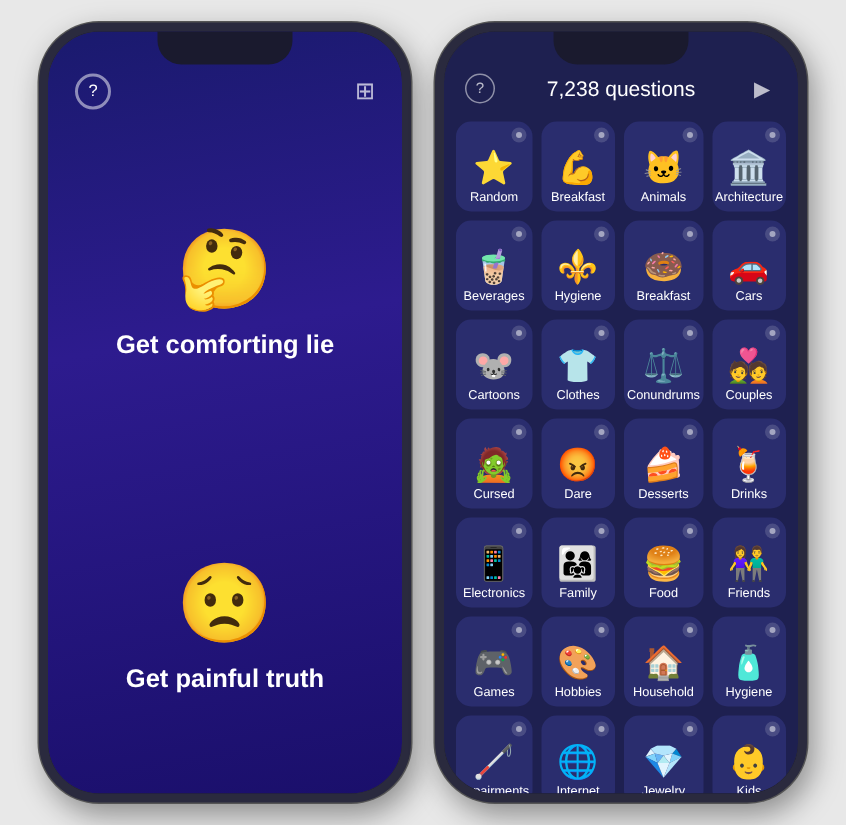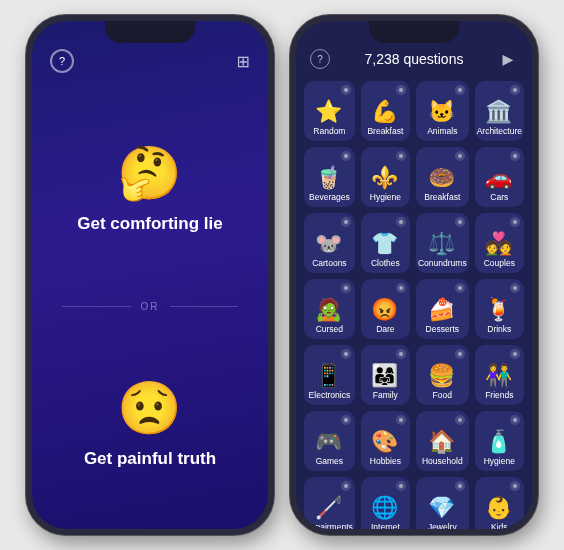--- a/index.html
+++ b/index.html
@@ -234,25 +234,20 @@
         <span>?</span>
       </div>
       <span class="grid-icon">⊞</span>
     </div>
 
     <div class="option-section">
       <div class="option-emoji">🤔</div>
       <div class="option-text">Get comforting lie</div>
     </div>
 
-    <div class="or-divider">
-      <div class="or-line"></div>
-      <span class="or-text">OR</span>
-      <div class="or-line"></div>
-    </div>
 
     <div class="option-section">
       <div class="option-emoji">😟</div>
       <div class="option-text">Get painful truth</div>
     </div>
   </div>
 </div>
 
 <div class="phone phone-right">
   <div class="notch"></div>

